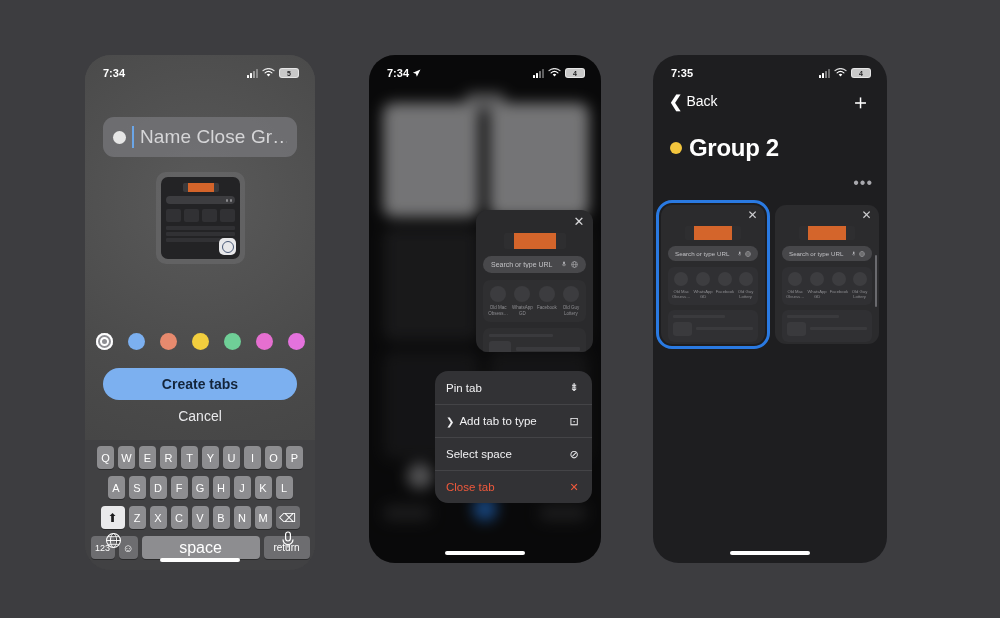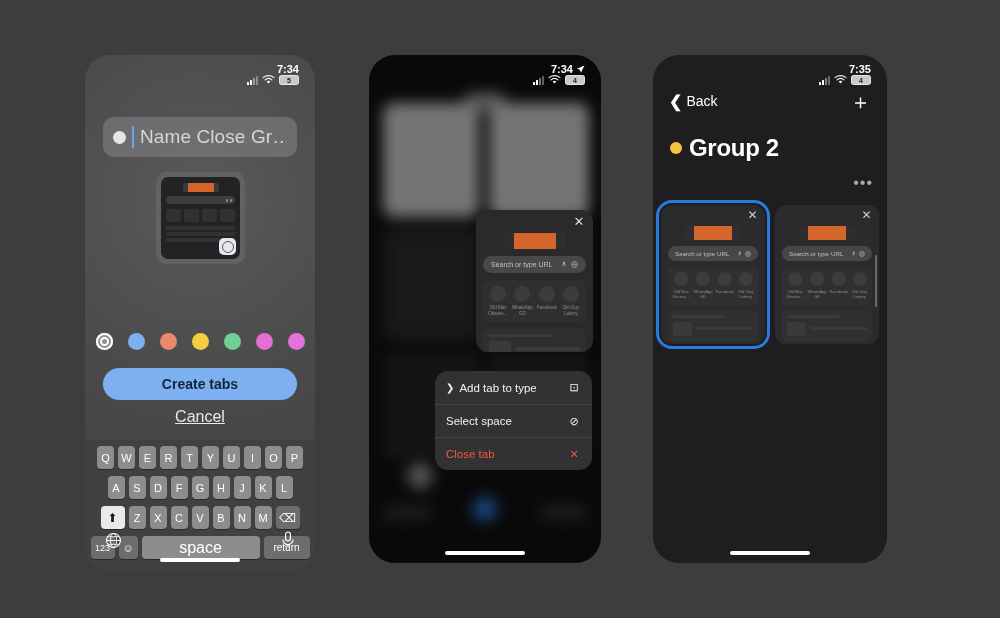--- a/index.html
+++ b/index.html
@@ -18,25 +18,24 @@
     overflow: hidden;
     background: #1c1c1e;
   }
   #phone1 { left: 85px;  top: 55px;  width: 230px; height: 515px; background:#4a4a4a; }
   #phone2 { left: 369px; top: 55px;  width: 232px; height: 508px; background:#111112; }
   #phone3 { left: 653px; top: 55px;  width: 234px; height: 508px; background:#1e1e20; }
 
   
   .statusbar {
     position: absolute; top: 0; left: 0; right: 0; height: 28px;
-    display: flex; align-items: flex-end; justify-content: space-between;
+    display: flex; align-items: center; justify-content: space-between;
     padding: 8px 16px 0 18px;
     color: #fff; font-size: 11px; font-weight: bold;
     z-index: 40;
-    flex-direction: column;
   }
   .sb-left { display: flex; align-items: center; gap: 3px; }
   .sb-right { display: flex; align-items: center; gap: 4px; }
   .signal { display: flex; align-items: flex-end; gap: 1px; height: 9px; }
   .signal i { display:block; width:2px; background:#fff; border-radius:0.5px; }
   .signal i:nth-child(1){ height:3px; }
   .signal i:nth-child(2){ height:5px; }
   .signal i:nth-child(3){ height:7px; opacity:.45; }
   .signal i:nth-child(4){ height:9px; opacity:.35; }
   .batt {
@@ -105,21 +104,21 @@
     box-shadow: inset 0 0 0 2px #fff, inset 0 0 0 4px #8e8e93, inset 0 0 0 6px #fff;
   }
   .create-btn {
     position:absolute; left:18px; top:313px; width:194px; height:32px;
     background:#7cb0f0; border-radius:16px;
     display:flex; align-items:center; justify-content:center;
     color:#13243a; font-size:14px; font-weight:bold;
   }
   .cancel-btn {
     position:absolute; left:0; right:0; top:353px; text-align:center;
-    color:#e8e8ea; font-size:16px;text-decoration:underline;
+    color:#e8e8ea; font-size:14px;
   }
   
   .kbd {
     position:absolute; left:0; right:0; top:385px; bottom:0;
     background:#414143; padding:6px 3px 0;
   }
   .krow { display:flex; justify-content:center; gap:4px; margin-bottom:7px; }
   .key {
     background:#8d8d90; border-radius:4px; color:#fff;
     font-size:11px; display:flex; align-items:center; justify-content:center;
@@ -478,20 +477,24 @@
         <div class="l"></div>
         <div class="blk">
             <i></i>
             <span></span>
           </div>
       </div>
     </div>
 
     <div class="ctx-menu">
       <div class="ctx-item">
+        <span class="lbl">Pin tab</span>
+        <span class="ic">⇟</span>
+      </div>
+      <div class="ctx-item">
         <span class="chev">❯</span>
         <span class="lbl">Add tab to type</span>
         <span class="ic">⊡</span>
       </div>
       <div class="ctx-item">
         <span class="lbl">Select space</span>
         <span class="ic">⊘</span>
       </div>
       <div class="ctx-item danger">
         <span class="lbl">Close tab</span>

